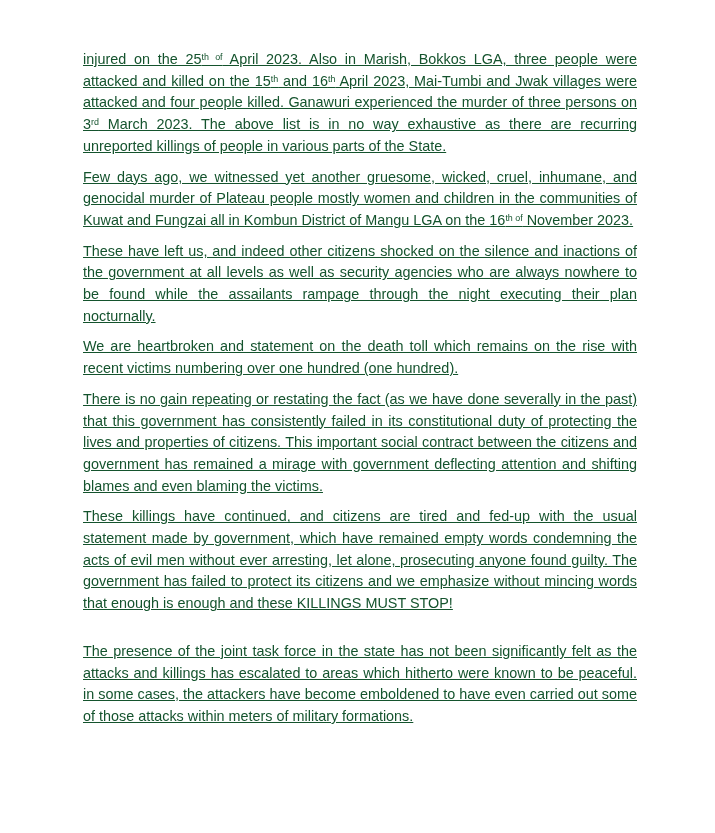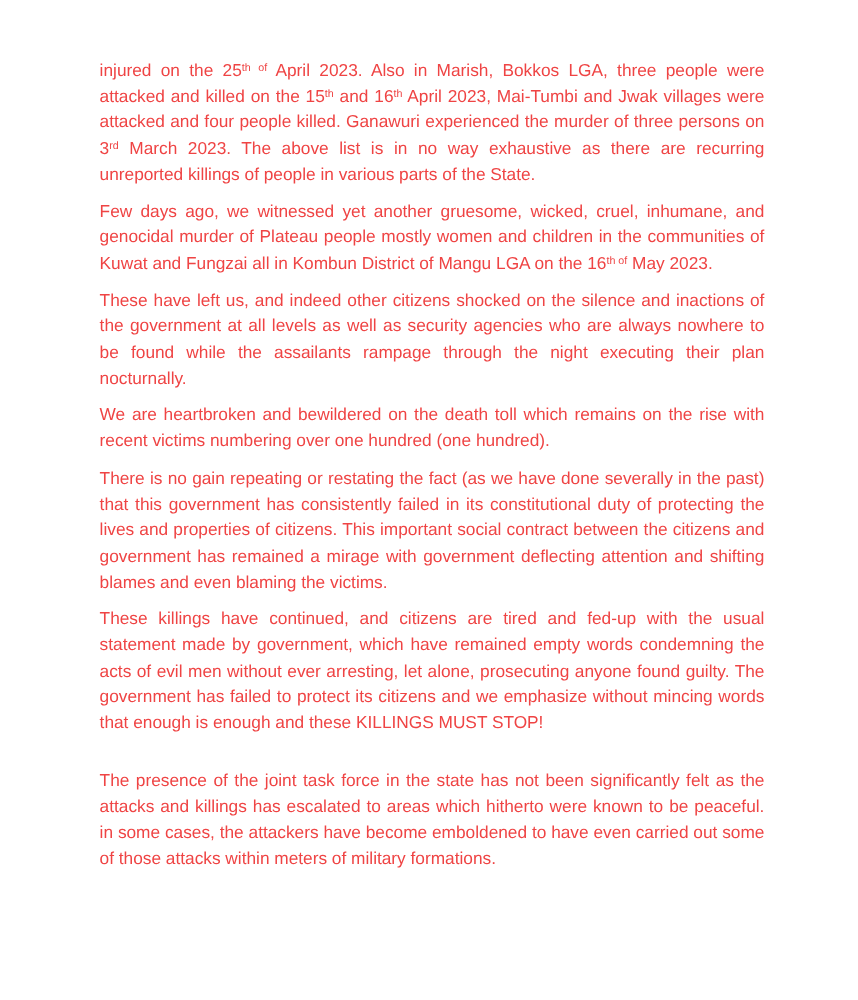--- a/index.html
+++ b/index.html
@@ -39,22 +39,22 @@
     line-height: 0;
     vertical-align: baseline;
     position: relative;
     top: -0.45em;
   }
 </style>
 </head>
 <body style="background: rgb(255, 255, 255);">
 
 <div class="page">
-  <div class="doc-body" style="color: #ef4444;">
+  <div class="doc-body" style="color: #14532d; text-decoration: underline;">
     <p class="para"><span>injured on the 25</span><sup class="ord">th of</sup><span> April 2023. Also in Marish, Bokkos LGA, three people were attacked and killed on the 15</span><sup class="ord">th</sup><span> and 16</span><sup class="ord">th</sup><span> April 2023, Mai-Tumbi and Jwak villages were attacked and four people killed. Ganawuri experienced the murder of three persons on 3</span><sup class="ord">rd</sup><span> March 2023. The above list is in no way exhaustive as there are recurring unreported killings of people in various parts of the State.</span></p>
-    <p class="para"><span>Few days ago, we witnessed yet another gruesome, wicked, cruel, inhumane, and genocidal murder of Plateau people mostly women and children in the communities of Kuwat and Fungzai all in Kombun District of Mangu LGA on the 16</span><sup class="ord">th of</sup><span> May 2023.</span></p>
+    <p class="para"><span>Few days ago, we witnessed yet another gruesome, wicked, cruel, inhumane, and genocidal murder of Plateau people mostly women and children in the communities of Kuwat and Fungzai all in Kombun District of Mangu LGA on the 16</span><sup class="ord">th of</sup><span> November 2023.</span></p>
     <p class="para"><span>These have left us, and indeed other citizens shocked on the silence and inactions of the government at all levels as well as security agencies who are always nowhere to be found while the assailants rampage through the night executing their plan nocturnally.</span></p>
-    <p class="para"><span>We are heartbroken and bewildered on the death toll which remains on the rise with recent victims numbering over one hundred (one hundred).</span></p>
+    <p class="para"><span>We are heartbroken and statement on the death toll which remains on the rise with recent victims numbering over one hundred (one hundred).</span></p>
     <p class="para"><span>There is no gain repeating or restating the fact (as we have done severally in the past) that this government has consistently failed in its constitutional duty of protecting the lives and properties of citizens. This important social contract between the citizens and government has remained a mirage with government deflecting attention and shifting blames and even blaming the victims.</span></p>
     <p class="para"><span>These killings have continued, and citizens are tired and fed-up with the usual statement made by government, which have remained empty words condemning the acts of evil men without ever arresting, let alone, prosecuting anyone found guilty. The government has failed to protect its citizens and we emphasize without mincing words that enough is enough and these KILLINGS MUST STOP!</span></p>
     <p class="para gap-before"><span>The presence of the joint task force in the state has not been significantly felt as the attacks and killings has escalated to areas which hitherto were known to be peaceful.  in some cases, the attackers have become emboldened to have even carried out some of those  attacks within meters of military formations.</span></p>
   </div>
 </div>
 
 </body></html>

